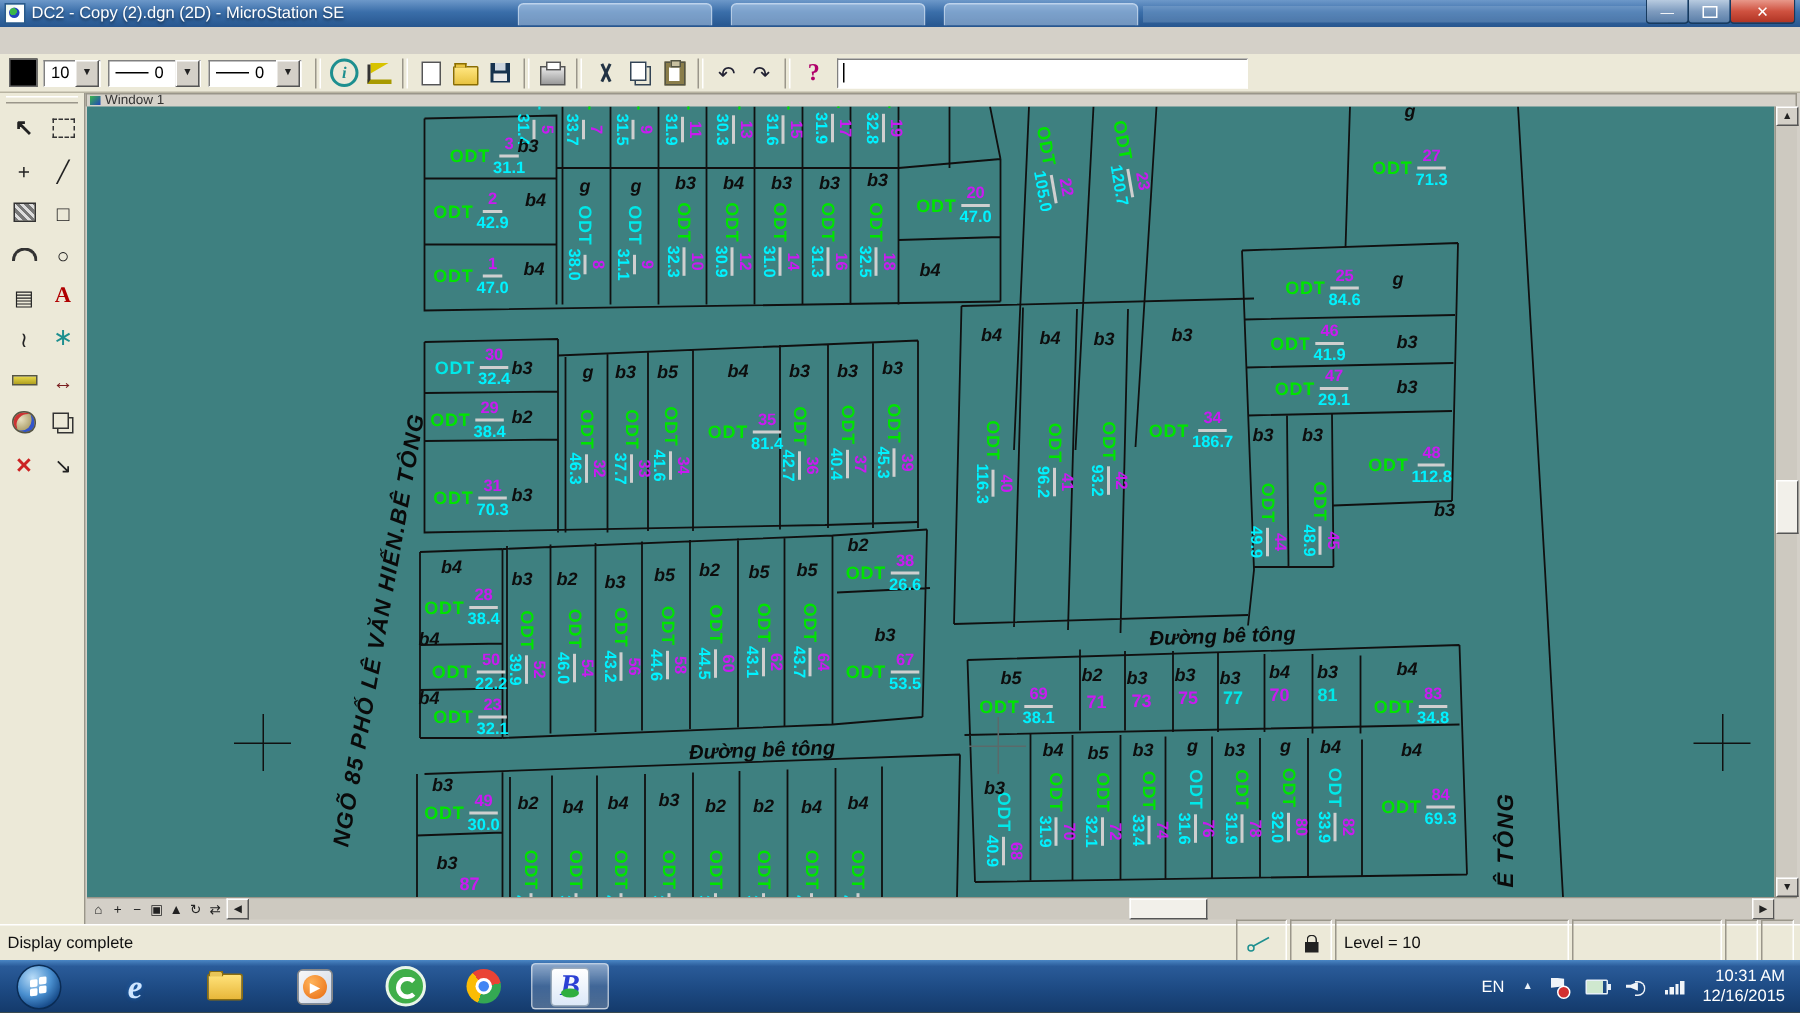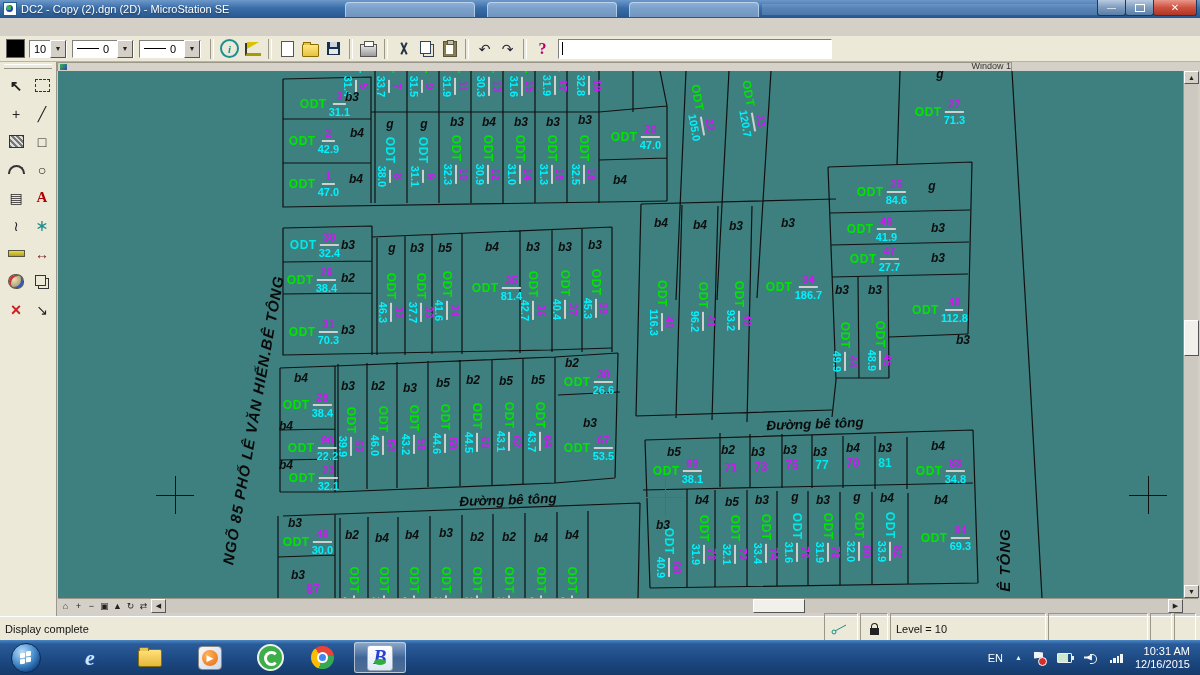--- a/index.html
+++ b/index.html
@@ -64,21 +64,21 @@
   .tool.t-star span{color:#1d8f8f;font-size:16px;}
   .tool.t-meas span{color:#7a1f1f;font-weight:bold;}
   .tool i{display:block;}
   .t-fence i{width:13px;height:11px;border:1px dashed #333;}
   .t-hatch i{width:13px;height:11px;border:1px solid #333;background:repeating-linear-gradient(45deg,#777 0 2px,#ddd 2px 4px);}
   .t-arc i{width:13px;height:7px;border:2px solid #333;border-bottom:none;border-radius:13px 13px 0 0;}
   .t-dim i{width:15px;height:5px;background:linear-gradient(#e8d84a,#b0a020);border:1px solid #554;}
   .t-pal i{width:14px;height:13px;border-radius:50% 50% 45% 55%;background:radial-gradient(circle at 35% 35%,#e8e0c0,#8a7a3a);border:1px solid #554;box-shadow:inset 3px 2px 0 -1px #cc3333,inset -3px -2px 0 -1px #3355cc;}
   .t-copy2 i{width:9px;height:9px;border:1px solid #333;box-shadow:3px 3px 0 -1px #ece9d8,3px 3px 0 0 #333;margin:-3px 0 0 -3px;}
   
-  #viewtitle{position:absolute;left:57px;top:0;width:955px;height:9px;background:#d6d2ca;border:1px solid #9a968a;border-bottom:none;box-sizing:border-box;overflow:hidden;display:flex;align-items:flex-start;justify-content:space-between;}
+  #viewtitle{position:absolute;left:57px;top:0;width:1141px;height:9px;background:#d6d2ca;border:1px solid #9a968a;border-bottom:none;box-sizing:border-box;overflow:hidden;display:flex;align-items:flex-start;}
   #viewtitle .vicon{width:7px;height:6px;margin:1px 3px 0 2px;background:linear-gradient(135deg,#3bb54a,#2244bb);}
   #viewtitle .vtext{font-size:9px;color:#333;margin-top:-2px;}
   #map{position:absolute;left:58px;top:9px;width:1125px;height:527px;background:#3E8080;overflow:hidden;cursor:crosshair;}
   #parcelsvg{position:absolute;left:0;top:0;}
   
   .ml{position:absolute;display:flex;align-items:center;gap:2px;white-space:nowrap;transform:translate(-50%,-50%);line-height:1;}
   .ml.v{transform:translate(-50%,-50%) rotate(90deg);}
   .ow{font:bold 12px "Liberation Sans",sans-serif;letter-spacing:.5px;}
   .g{color:#00E400;}
   .c{color:#00E8E8;}
@@ -375,21 +375,21 @@
           <span class="ow g">ODT</span>
           <span class="frac">
             <span class="fn m">46</span>
             <span class="fa">41.9</span>
           </span>
         </div>
         <div class="ml" style="left: 817px; top: 188px;">
           <span class="ow g">ODT</span>
           <span class="frac">
             <span class="fn m">47</span>
-            <span class="fa">27.7</span>
+            <span class="fa">29.1</span>
           </span>
         </div>
         <div class="ml" style="left: 882px; top: 239px;">
           <span class="ow g">ODT</span>
           <span class="frac">
             <span class="fn m">48</span>
             <span class="fa">112.8</span>
           </span>
         </div>
         <div class="ml" style="left: 736px; top: 216px;">
@@ -430,21 +430,21 @@
         <div class="ml" style="left: 250px; top: 334px;">
           <span class="ow g">ODT</span>
           <span class="frac">
             <span class="fn m">28</span>
             <span class="fa">38.4</span>
           </span>
         </div>
         <div class="ml" style="left: 255px; top: 377px;">
           <span class="ow g">ODT</span>
           <span class="frac">
-            <span class="fn m">90</span>
+            <span class="fn m">50</span>
             <span class="fa">22.2</span>
           </span>
         </div>
         <div class="ml" style="left: 256px; top: 407px;">
           <span class="ow g">ODT</span>
           <span class="frac">
             <span class="fn m">23</span>
             <span class="fa">32.1</span>
           </span>
         </div>

